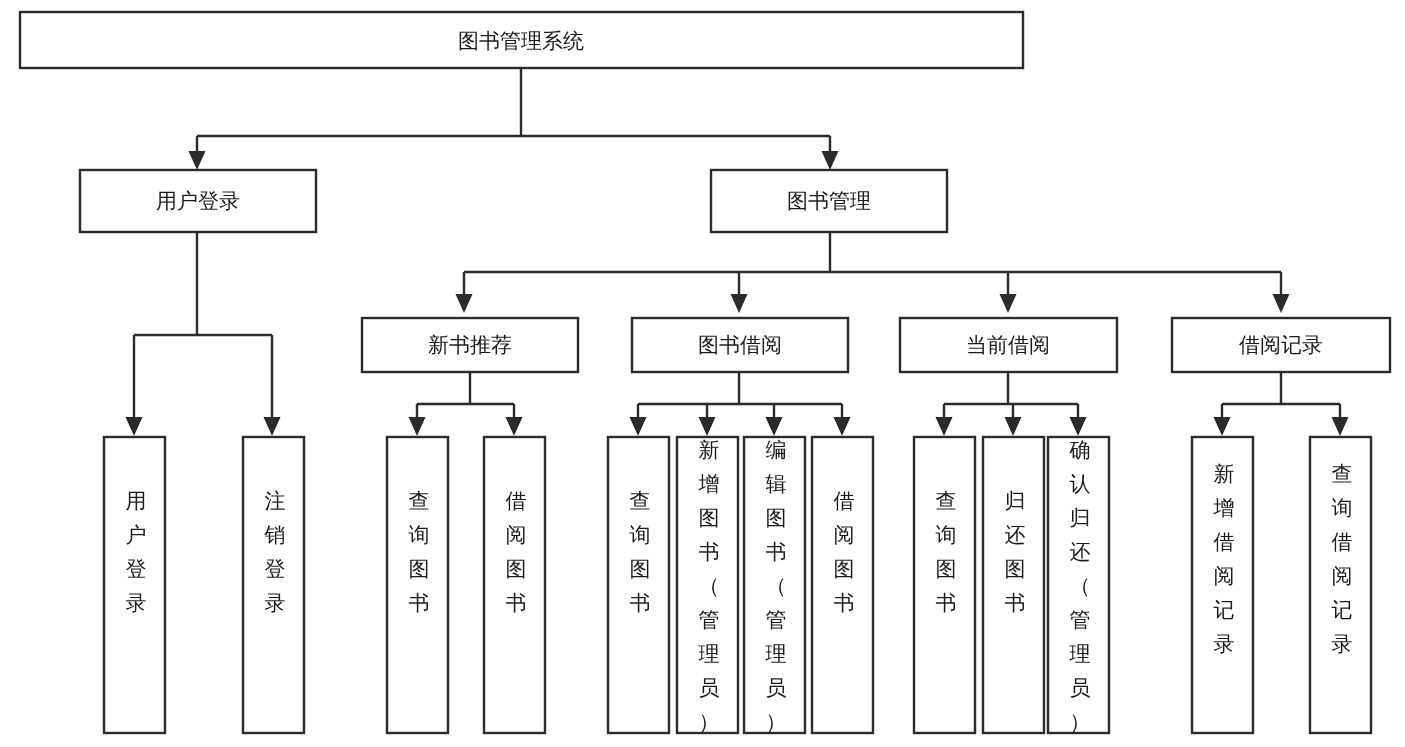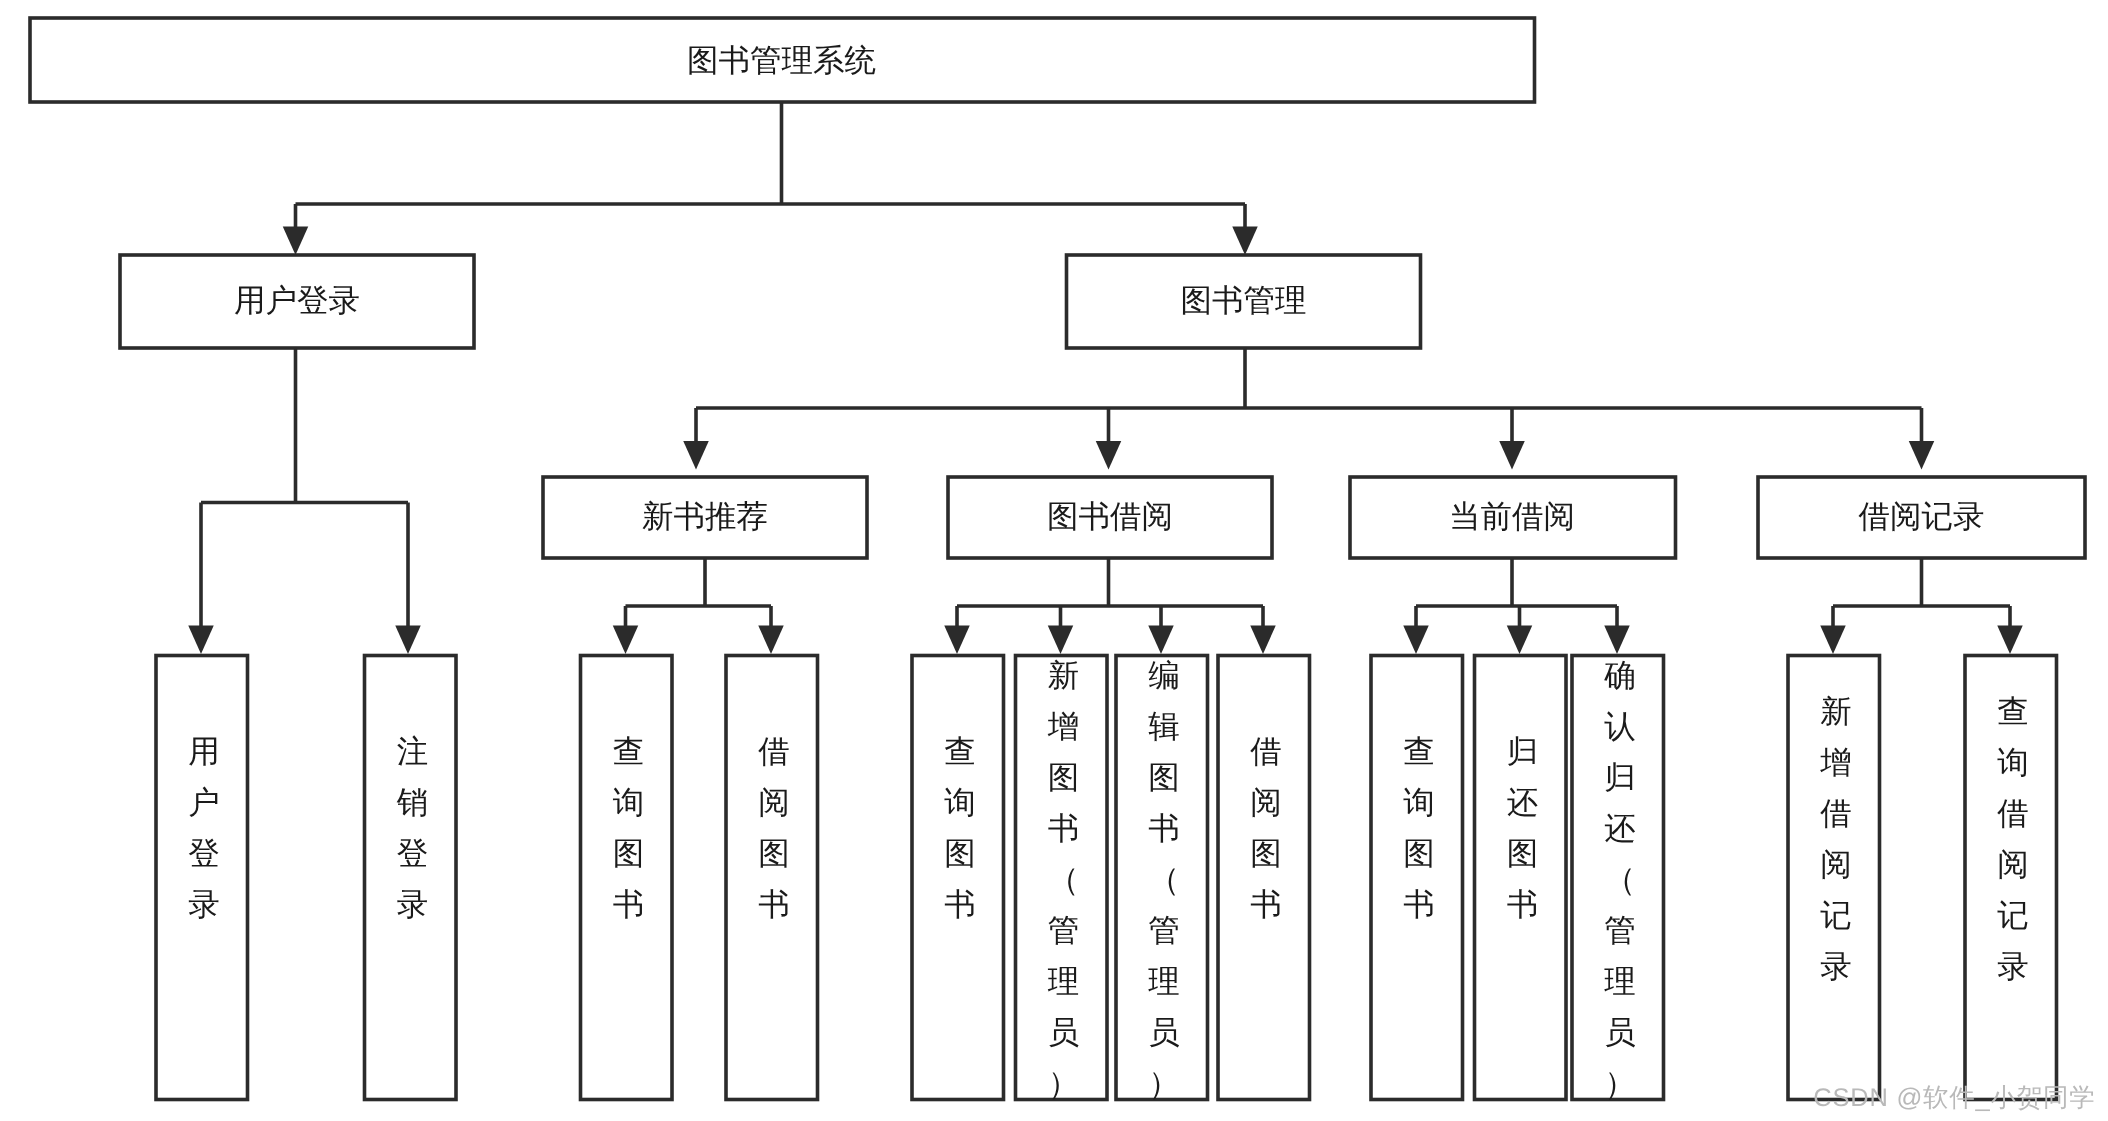--- a/index.html
+++ b/index.html
@@ -237,15 +237,14 @@
       <text class="node-label-vertical" x="1224" y="481"><tspan x="1224" y="481">新</tspan><tspan x="1224" y="515">增</tspan><tspan x="1224" y="549">借</tspan><tspan x="1224" y="583">阅</tspan><tspan x="1224" y="617">记</tspan><tspan x="1224" y="651">录</tspan></text>
     </g>
 
     <g>
       <rect class="node-box" x="1310" y="437" width="61" height="296"></rect>
       <text class="node-label-vertical" x="1342" y="481"><tspan x="1342" y="481">查</tspan><tspan x="1342" y="515">询</tspan><tspan x="1342" y="549">借</tspan><tspan x="1342" y="583">阅</tspan><tspan x="1342" y="617">记</tspan><tspan x="1342" y="651">录</tspan></text>
     </g>
 
   </svg>
 
-  <div class="watermark">CSDN @软件_小贺同学</div>
 
 </div>
 
 </body></html>

